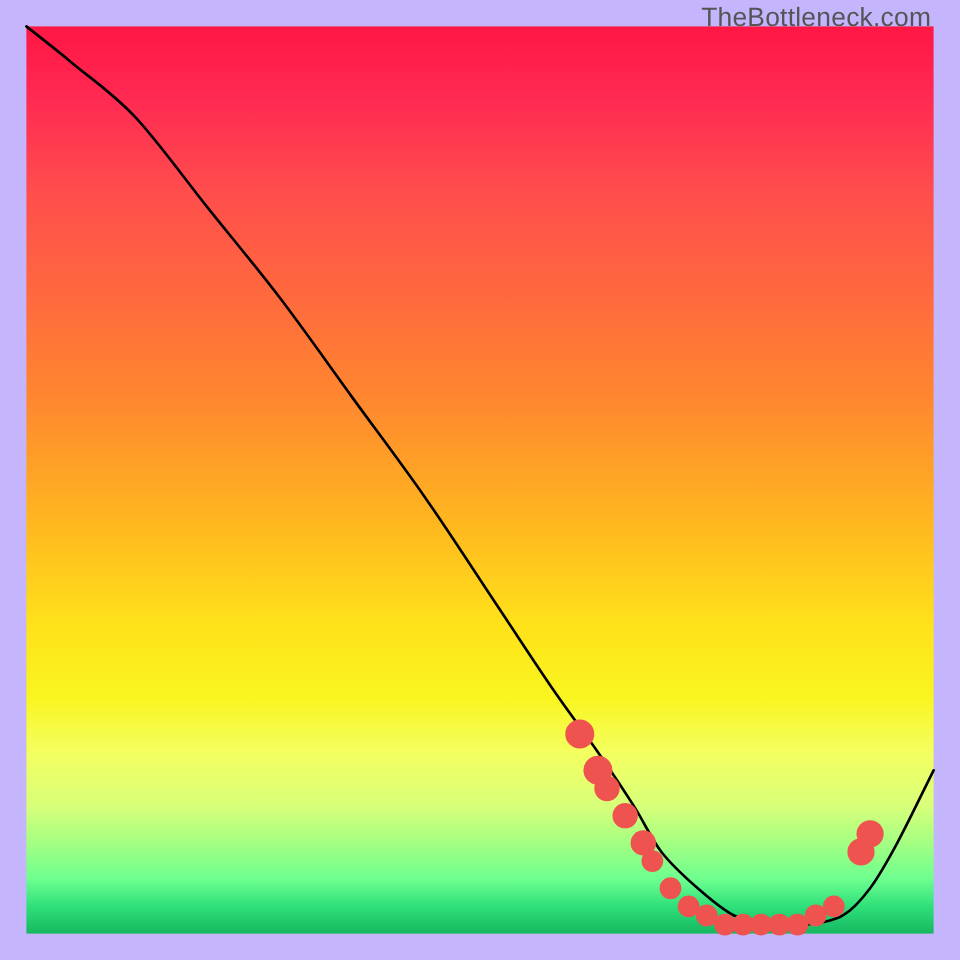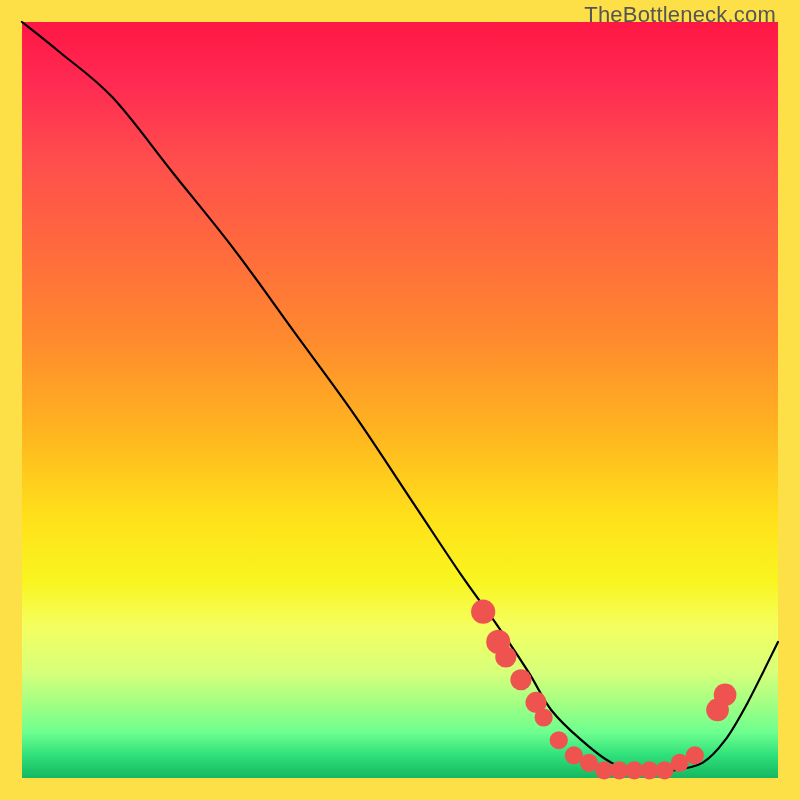--- a/index.html
+++ b/index.html
@@ -8,21 +8,21 @@
     width: 800px;
     height: 800px;
     background: #000;
     overflow: hidden;
     font-family: Arial, Helvetica, sans-serif;
   }
   .frame {
     position: relative;
     width: 800px;
     height: 800px;
-    background: #fde047;
+    background: #c4b5fd;
   }
   .plot {
     position: absolute;
     left: 22px;
     top: 22px;
     width: 756px;
     height: 756px;
     
     background: linear-gradient(
       to bottom,

